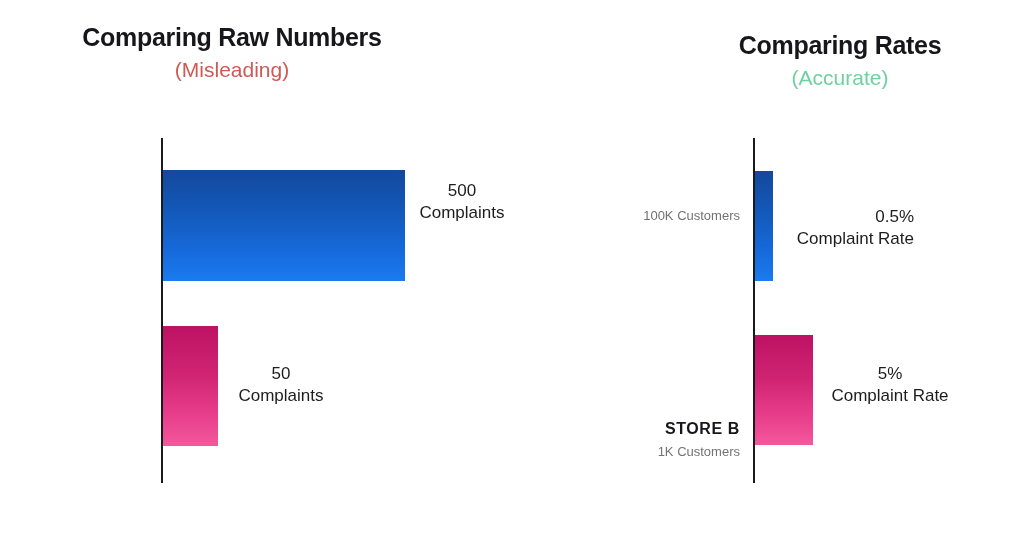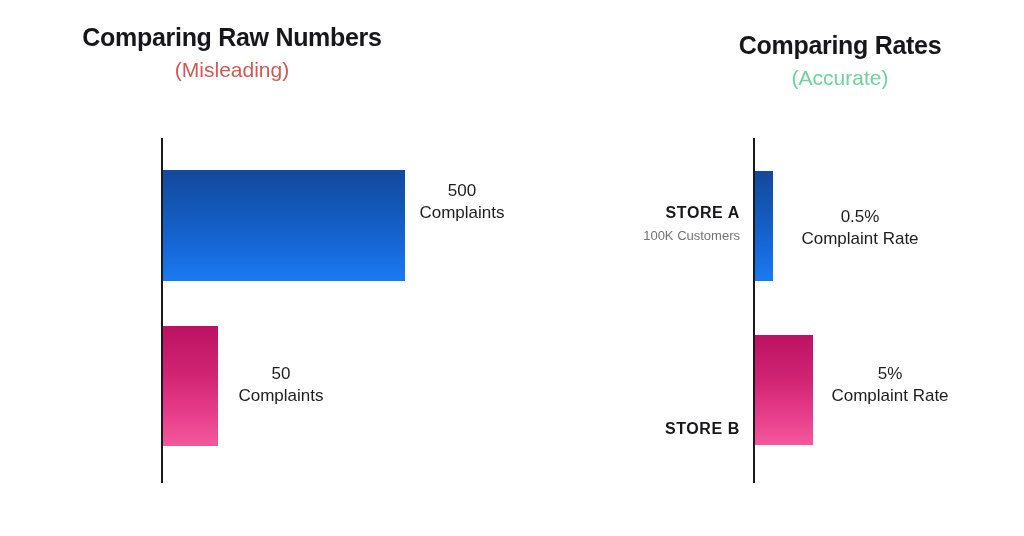--- a/index.html
+++ b/index.html
@@ -114,21 +114,21 @@
     line-height: 1.3;
     font-size: 17px;
     color: #1d1d1d;
     white-space: nowrap;
   }
   .value-num  { display: block; }
   .value-unit { display: block; }
 
   .val-a-left { left: 412px; top: 180px; width: 100px; }
   .val-b-left { left: 229px; top: 363px; width: 104px; }
-  .val-a-right { left: 790px; top: 206px; width: 140px; }
+  .val-a-right { left: 774px; top: 206px; width: 140px; text-align: right; }
   .val-b-right { left: 820px; top: 363px; width: 140px; }
 </style>
 </head>
 <body>
 
 <div class="panel panel-left">
 
   <div class="title-block title-left">
     <div class="chart-title">Comparing Raw Numbers</div>
     <div class="chart-subtitle sub-misleading">(Misleading)</div>
@@ -161,26 +161,26 @@
 
 </div>
 
 <div class="plot plot-right">
   <div class="axis"></div>
   <div class="bar bar-blue bar-a-right"></div>
   <div class="bar bar-pink bar-b-right"></div>
 </div>
 
 <div class="cat-label cat-a-right">
-  <div class="cat-name">STORE A</div>
   <div class="cat-sub">100K Customers</div>
 </div>
 
 <div class="cat-label cat-b-right">
   <div class="cat-name">STORE B</div>
+  <div class="cat-sub">1K Customers</div>
 </div>
 
 <div class="value-label val-a-right">
   <span class="value-num">0.5%</span>
   <span class="value-unit">Complaint Rate</span>
 </div>
 
 <div class="value-label val-b-right">
   <span class="value-num">5%</span>
   <span class="value-unit">Complaint Rate</span>

